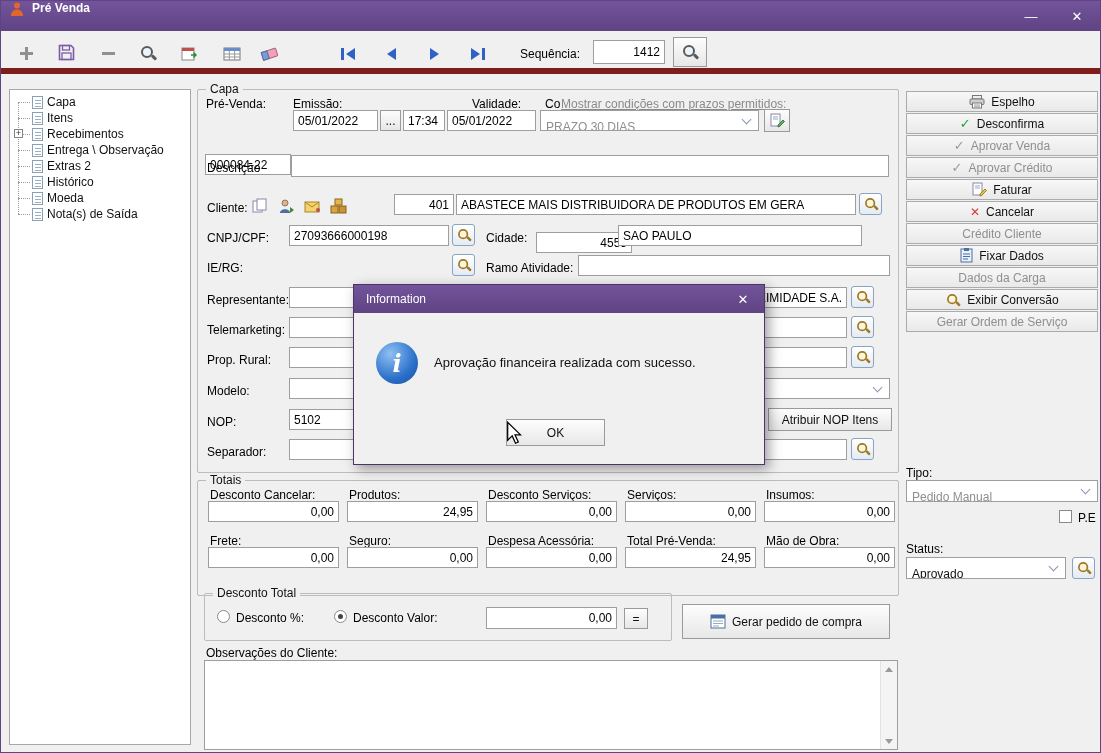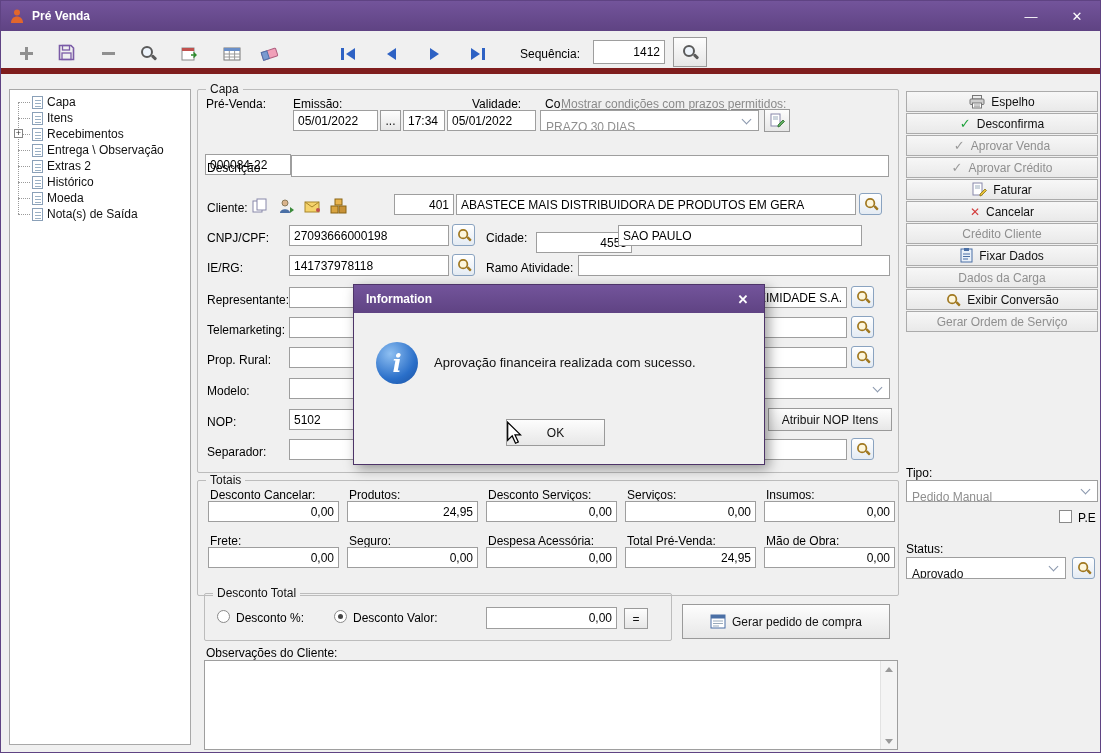--- a/index.html
+++ b/index.html
@@ -1,19 +1,19 @@
 <!DOCTYPE html>
 <html style="--titlebar: #5f4383; --titlebar_light: #73549b; --nav_arrow: #2e62c4; --link_gray: #8a8a8a; --check_green: #1fa23c; --cancel_red: #d23b3b; --info_blue: #2a6fc9; --disabled_text: #8f8f8f;"><head>
 <meta charset="utf-8">
 <style>
   *{margin:0;padding:0;box-sizing:border-box}
   body{width:1101px;height:753px;font-family:"Liberation Sans",sans-serif;font-size:12px;color:#111;background:#fff}
   .win{position:relative;width:1101px;height:753px;background:#f0f0f0;overflow:hidden;border:1px solid var(--titlebar,#5f4383)}
   
-  .titlebar{position:absolute;left:0;top:0;width:100%;height:30px;background:linear-gradient(var(--titlebar_light,#73549b),var(--titlebar,#5f4383));display:flex;align-items:center;color:#fff}
+  .titlebar{position:absolute;left:0;top:0;width:100%;height:30px;background:linear-gradient(var(--titlebar_light,#73549b),var(--titlebar,#5f4383));display:flex;align-items:flex-start;color:#fff}
   .title-text{font-weight:bold;font-size:12px;margin-left:7px}
   .tb-ctl{position:absolute;top:0;height:30px;width:46px;display:flex;align-items:center;justify-content:center;color:#fff;font-size:13px;cursor:default}
   
   .toolbar{position:absolute;left:0;top:30px;width:1101px;height:43px;background:#f0f0f0;border-bottom:6px solid #7f1d1d}
   .tbi{position:absolute;display:flex;align-items:center;justify-content:center;width:26px;height:26px}
   .t-plus{width:15px;height:15px;position:relative}
   .t-plus::before{content:"";position:absolute;left:6px;top:1px;width:3px;height:13px;background:#909090}
   .t-plus::after{content:"";position:absolute;left:1px;top:6px;width:13px;height:3px;background:#909090}
   .t-minus{width:13px;height:3px;background:#909090}
   .mag{position:relative;width:16px;height:16px;display:inline-block}
@@ -47,21 +47,21 @@
   .doc::after{content:"";position:absolute;left:2px;top:3px;width:6px;height:1px;background:#9ab0c4;box-shadow:0 3px 0 #9ab0c4,0 6px 0 #9ab0c4}
   .expander{position:absolute;width:9px;height:9px;border:1px solid #848484;background:#fff;font-size:9px;line-height:7px;text-align:center;color:#333;z-index:2;cursor:pointer}
   
   .rbtn{position:absolute;left:905px;width:192px;height:21px;border:1px solid #ababab;background:linear-gradient(#f7f7f7,#e9e9e9);display:flex;align-items:center;justify-content:center;gap:6px;font-size:12px;cursor:pointer;white-space:nowrap}
   .rbtn.dis{color:var(--disabled_text,#8f8f8f);cursor:default}
   .check{color:var(--check_green,#1fa23c);font-weight:bold;font-family:"DejaVu Sans",sans-serif;font-size:13px;line-height:13px}
   .check.dis{color:#9a9a9a}
   .xred{color:var(--cancel_red,#d23b3b);font-weight:bold;font-family:"DejaVu Sans",sans-serif;font-size:12px;line-height:12px}
   
   .dialog{position:absolute;left:352px;top:283px;width:412px;height:181px;background:#f0f0f0;border:1px solid #4d3468;box-shadow:4px 4px 12px rgba(0,0,0,.38);z-index:10}
-  .dialog-title{position:absolute;left:0;top:0;width:100%;height:28px;background:linear-gradient(var(--titlebar_light,#73549b),var(--titlebar,#5f4383));color:#fff;display:flex;align-items:center;font-weight:bold}
+  .dialog-title{position:absolute;left:0;top:0;width:100%;height:28px;background:linear-gradient(var(--titlebar_light,#73549b),var(--titlebar,#5f4383));color:#fff;display:flex;align-items:center;font-weight:normal}
   .dialog-close{position:absolute;right:0;top:0;width:42px;height:28px;display:flex;align-items:center;justify-content:center;color:#fff;font-size:13px;cursor:pointer}
   .info-ic{position:absolute;left:22px;top:57px;width:42px;height:42px;border-radius:50%;background:radial-gradient(circle at 34% 28%,#8fc0f2,var(--info_blue,#2a6fc9) 62%,#1b4f9e);display:flex;align-items:center;justify-content:center;color:#fff;font-family:"DejaVu Serif",serif;font-style:italic;font-weight:bold;font-size:24px}
   .dlg-msg{position:absolute;left:80px;top:70px;font-size:13px;white-space:nowrap}
   .ok-btn{left:152px;top:134px;width:99px;height:27px;font-size:12px}
   
   .obs-box{position:absolute;left:203px;top:659px;width:694px;height:90px;background:#fff;border:1px solid #9e9e9e}
   .obs-sb{position:absolute;right:0;top:0;width:17px;height:100%;background:#f4f4f4;border-left:1px solid #e2e2e2}
   .sb-up,.sb-dn{position:absolute;left:0;width:16px;height:16px;display:flex;align-items:center;justify-content:center;background:#f4f4f4}
   .sb-up{top:0}.sb-dn{bottom:0}
   .tri-up{width:0;height:0;border-left:4px solid transparent;border-right:4px solid transparent;border-bottom:5px solid #9a9a9a}
@@ -258,21 +258,20 @@
     <span class="lbl" style="left:9px;top:141px">CNPJ/CPF:</span>
     <input class="inp" style="left: 91px; top: 135px; width: 160px;" readonly="" value="27093666000198">
     <span class="sbtn" style="left:254px;top:134px">
         <span class="mag small"></span>
       </span>
     <span class="lbl" style="left:288px;top:141px">Cidade:</span>
     <input class="inp num" style="left: 338px; top: 142px; width: 96px;" readonly="" value="4555">
     <input class="inp" style="left: 420px; top: 135px; width: 244px;" readonly="" value="SAO PAULO">
 
     <span class="lbl" style="left:9px;top:171px">IE/RG:</span>
-    <input class="inp" style="left: 91px; top: 165px; width: 160px;" readonly="" value="141737978118">
     <span class="sbtn" style="left:254px;top:164px">
         <span class="mag small"></span>
       </span>
     <span class="lbl" style="left:288px;top:171px">Ramo Atividade:</span>
     <input class="inp" style="left: 380px; top: 165px; width: 312px;" readonly="" value="">
 
     <span class="lbl" style="left:9px;top:203px">Representante:</span>
     <input class="inp alignr" style="left: 91px; top: 197px; width: 558px;" readonly="" value="XIMIDADE S.A.">
     <span class="sbtn" style="left:653px;top:196px">
         <span class="mag small"></span>

